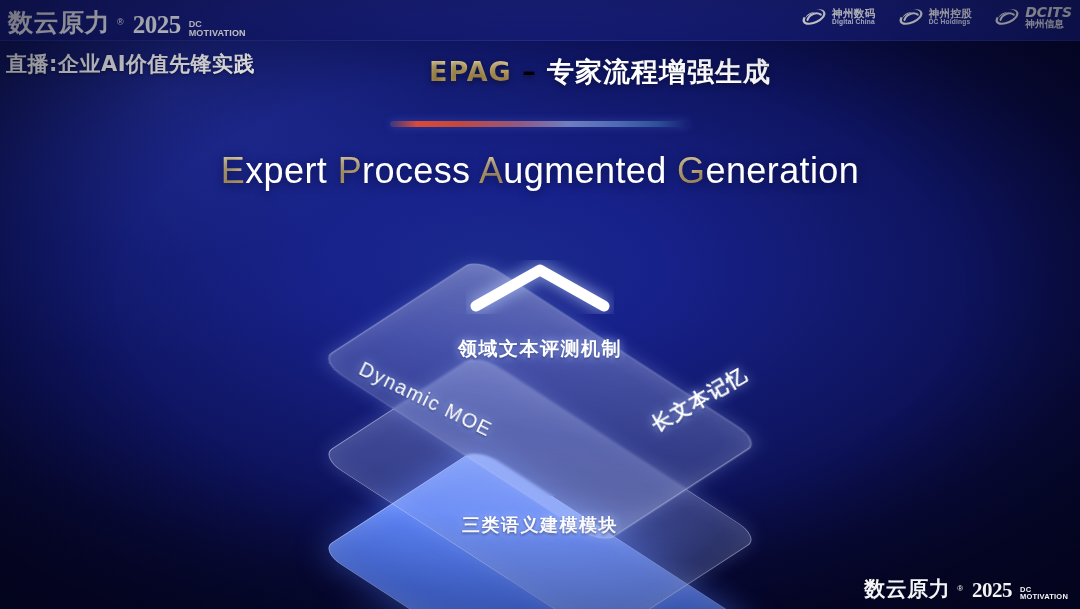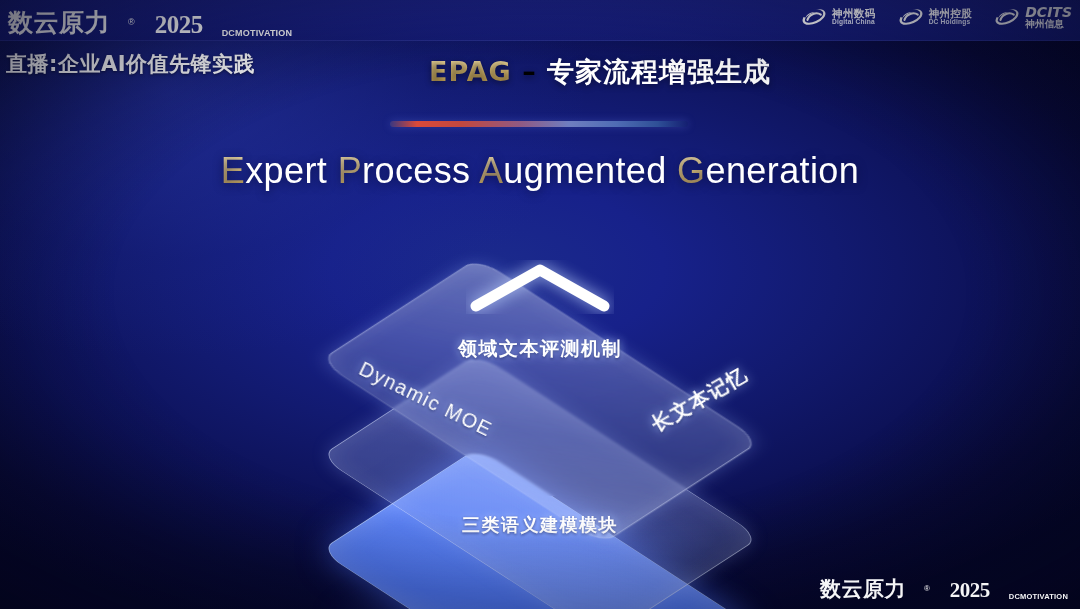--- a/index.html
+++ b/index.html
@@ -34,32 +34,32 @@
   }
 
   
   #topbar{
     position:absolute; left:0; top:0; width:1080px; height:41px;
     background:linear-gradient(180deg,#1b2283 0%,#181f7e 55%,#151c76 100%);
     border-bottom:1px solid rgba(255,255,255,.05);
   }
 
   
-  .brand{ display:flex; align-items:flex-end; gap:19px; white-space:nowrap; }
+  .brand{ display:flex; align-items:flex-end; gap:8px; white-space:nowrap; }
   .brand .cn{
     font-family:"DejaVu Sans","Liberation Sans",sans-serif;
     font-weight:700; letter-spacing:.5px; color:#ffffff;
   }
   .brand .reg{ color:#fff; }
   .brand .yr{
     font-family:Liberation Serif, serif;
     font-weight:700; color:#fff; letter-spacing:-.5px;
   }
   .brand .dcm{
-    display:flex; line-height:.92;
+    display:flex; flex-direction:column; line-height:.92;
     font-weight:700; color:#fff; letter-spacing:.2px;justify-content:flex-end;
   }
 
   #brand-top{ position:absolute; left:8px; top:6px; }
   #brand-top .cn{ font-size:25px; }
   #brand-top .reg{ font-size:9px; position:relative; top:-12px; left:-1px; }
   #brand-top .yr{ font-size:25px; }
   #brand-top .dcm{ font-size:9px; padding-bottom:2px; }
 
   #brand-bottom{ position:absolute; right:12px; bottom:6px; opacity:.96; }

